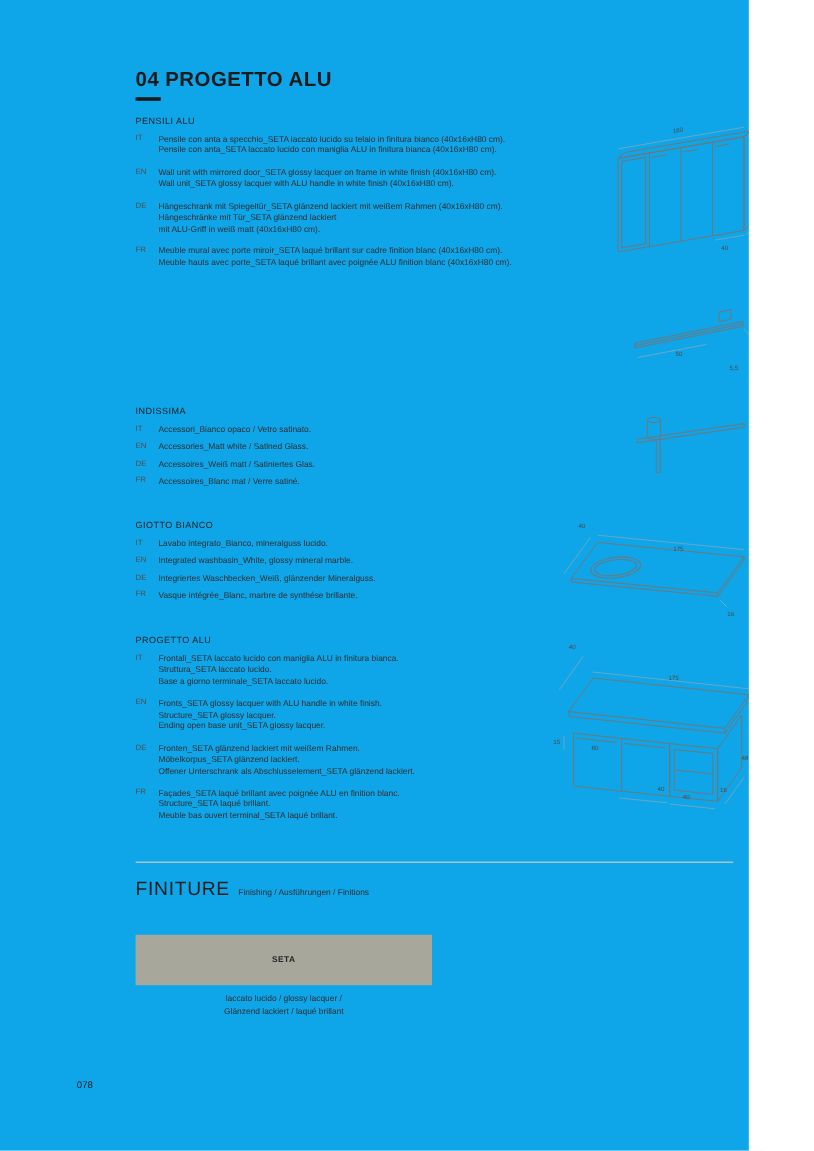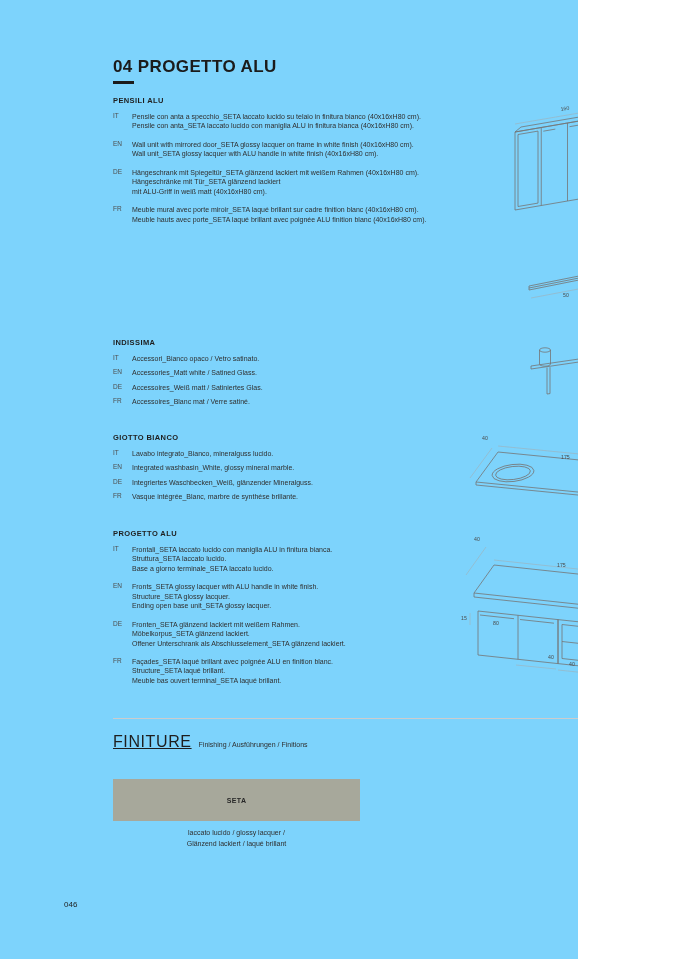--- a/index.html
+++ b/index.html
@@ -1,46 +1,46 @@
 <!DOCTYPE html>
 <html><head>
 <meta charset="utf-8">
 <style>
   * { margin:0; padding:0; box-sizing:border-box; }
   html,body { background:#ffffff; }
   body { font-family:"Liberation Sans", sans-serif; }
   .page {
-    position:relative; width:578px; height:959px; background:#7dd3fc;
+    position:relative; width:624px; height:959px; background:#0ea5e9;
     overflow:hidden; color:#222;
   }
   
   .header { position:absolute; left:113px; top:57px; }
   .page-title { font-size:17px; font-weight:bold; letter-spacing:0.4px; color:#1b1b1b; }
   .page-title .num { margin-right:5px; }
   .title-underline { width:21px; height:3px; background:#1b1b1b; margin-top:4px; }
 
   
   .product-section { position:absolute; left:113px; width:360px; }
-  .section-title { font-size:7.5px; font-weight:bold; letter-spacing:0.4px; color:#1e1e1e; margin-bottom:7px; }
+  .section-title { font-size:7.5px; font-weight:normal; letter-spacing:0.4px; color:#1e1e1e; margin-bottom:7px; }
   .entry { display:flex; align-items:flex-start; margin-bottom:5px; }
   .entry.tall { margin-bottom:9px; }
   .lang { flex:none; width:19px; font-size:6.5px; color:#4d4d4d; line-height:1.35; }
   .entry-text { font-size:7px; line-height:1.35; color:#2f2f2f; white-space:pre-line; }
 
   
   .drawing { position:absolute; }
   .drawing polygon, .drawing line, .drawing polyline, .drawing ellipse,
   .drawing path, .drawing circle { fill:none; stroke:#757575; stroke-width:0.8; stroke-linejoin:round; }
   .drawing .dim { stroke:#a8a8a8; stroke-width:0.5; }
   .drawing text { fill:#4a4a4a; font-size:5.2px; stroke:none; font-family:"Liberation Sans", sans-serif; }
 
   
   .divider { position:absolute; left:113px; top:718px; width:498px; height:1px; background:#cccccc; }
   .finiture-head { position:absolute; left:113px; top:733px; white-space:nowrap; }
-  .finiture-title { display:inline; font-size:16px; font-weight:400; letter-spacing:0.6px; color:#1e1e1e;text-decoration:underline; }
+  .finiture-title { display:inline; font-size:16px; font-weight:400; letter-spacing:0.6px; color:#1e1e1e; }
   .finiture-sub { font-size:7px; color:#2f2f2f; margin-left:7px; }
   .swatch { position:absolute; left:113px; top:779px; width:247px; height:42px;
             display:flex; align-items:center; justify-content:center; }
   .swatch-label { font-size:7px; font-weight:bold; letter-spacing:0.4px; color:#272727; }
   .swatch-caption { position:absolute; left:113px; top:828px; width:247px; text-align:center;
                     font-size:7px; line-height:1.5; color:#2f2f2f; white-space:pre-line; }
   .page-number { position:absolute; left:64px; top:900px; font-size:8px; color:#1e1e1e; }
 </style>
 </head>
 <body>
@@ -245,15 +245,15 @@
   <div class="finiture-head">
     <h2 class="finiture-title">FINITURE</h2><span class="finiture-sub">Finishing / Ausführungen / Finitions</span>
   </div>
 
   <div class="swatch" style="background: rgb(167, 168, 155);">
     <span class="swatch-label">SETA</span>
   </div>
   <div class="swatch-caption">laccato lucido / glossy lacquer /
 Glänzend lackiert / laqué brillant</div>
 
-  <div class="page-number">046</div>
+  <div class="page-number">078</div>
 
 </div>
 
 </body></html>

